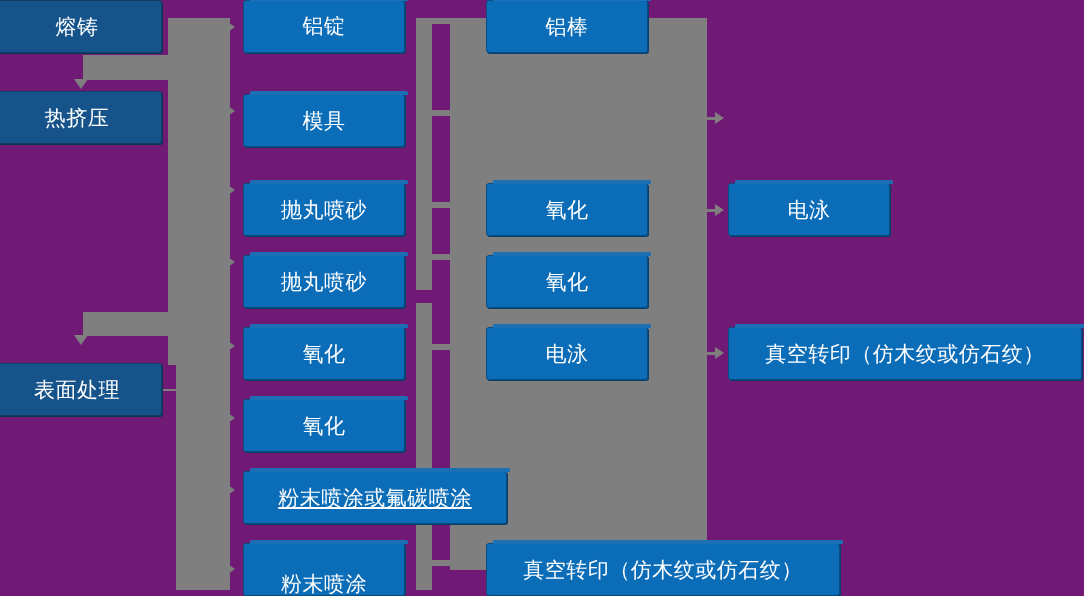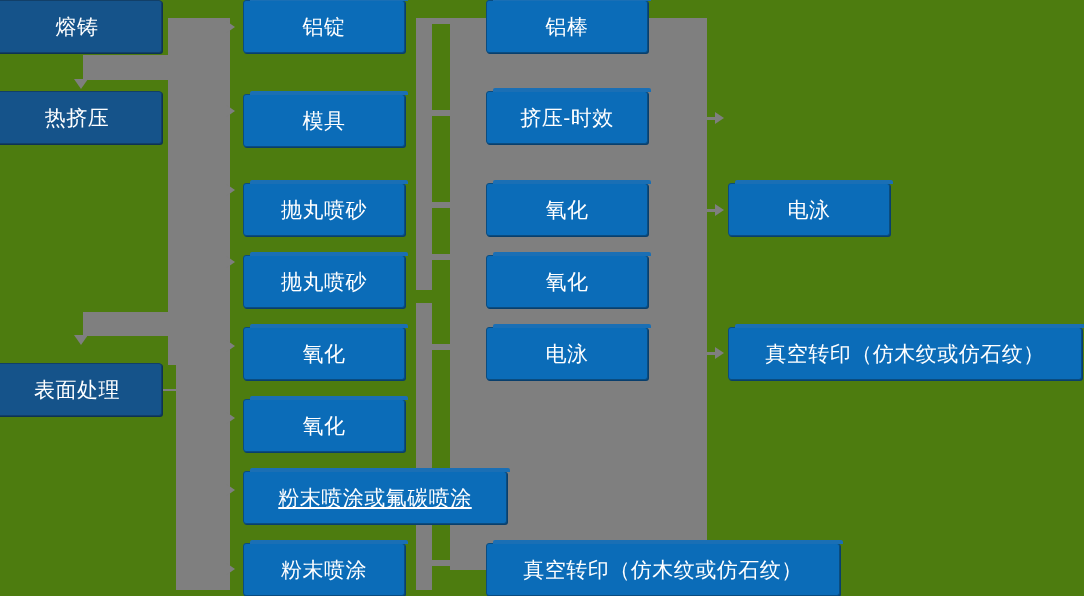--- a/index.html
+++ b/index.html
@@ -8,21 +8,21 @@
     padding: 0;
     background: #ffffff;
   }
   body {
     font-family: "Liberation Sans", "DejaVu Sans", sans-serif;
   }
   #canvas {
     position: relative;
     width: 1084px;
     height: 596px;
-    background: #4d7c0f;
+    background: #701a75;
     overflow: hidden;
   }
 
   
   .box {
     position: absolute;
     box-sizing: border-box;
     display: flex;
     align-items: center;
     justify-content: center;
@@ -149,51 +149,48 @@
   <div class="box dark" style="left:-8px; top:0px; width:170px; height:53px;">
     <span>熔铸</span>
   </div>
   <div class="box dark" style="left:-8px; top:91px; width:170px; height:53px;">
     <span>热挤压</span>
   </div>
   <div class="box dark" style="left:-8px; top:363px; width:170px; height:53px;">
     <span>表面处理</span>
   </div>
 
-  <div class="box bright" style="left:243px; top:0px; width:162px; height:53px;">
+  <div class="box bright" style="left:243px; top:0px; width:162px; height:53px;font-family:Liberation Serif, serif;">
     <span>铝锭</span>
   </div>
   <div class="box bright" style="left:243px; top:94px; width:162px; height:53px;">
     <span>模具</span>
   </div>
   <div class="box bright" style="left:243px; top:183px; width:162px; height:53px;">
     <span>抛丸喷砂</span>
   </div>
   <div class="box bright" style="left:243px; top:255px; width:162px; height:53px;">
     <span>抛丸喷砂</span>
   </div>
   <div class="box bright" style="left:243px; top:327px; width:162px; height:53px;">
     <span>氧化</span>
   </div>
   <div class="box bright" style="left:243px; top:399px; width:162px; height:53px;">
     <span>氧化</span>
   </div>
   <div class="box bright" style="left:243px; top:471px; width:264px; height:53px;text-decoration:underline;">
     <span>粉末喷涂或氟碳喷涂</span>
   </div>
-  <div class="box bright" style="left:243px; top:543px; width:162px; height:53px;">
+  <div class="box bright" style="left:243px; top:543px; width:162px; height:53px;align-items:flex-end;">
     <span>粉末喷涂</span>
   </div>
 
   <div class="box bright" style="left:486px; top:0px; width:162px; height:53px;text-align:right;">
     <span>铝棒</span>
   </div>
-  <div class="box bright" style="left:486px; top:91px; width:162px; height:53px;">
-    <span>挤压-时效</span>
-  </div>
   <div class="box bright" style="left:486px; top:183px; width:162px; height:53px;">
     <span>氧化</span>
   </div>
   <div class="box bright" style="left:486px; top:255px; width:162px; height:53px;">
     <span>氧化</span>
   </div>
   <div class="box bright" style="left:486px; top:327px; width:162px; height:53px;">
     <span>电泳</span>
   </div>
   <div class="box bright" style="left:486px; top:543px; width:354px; height:53px;">

